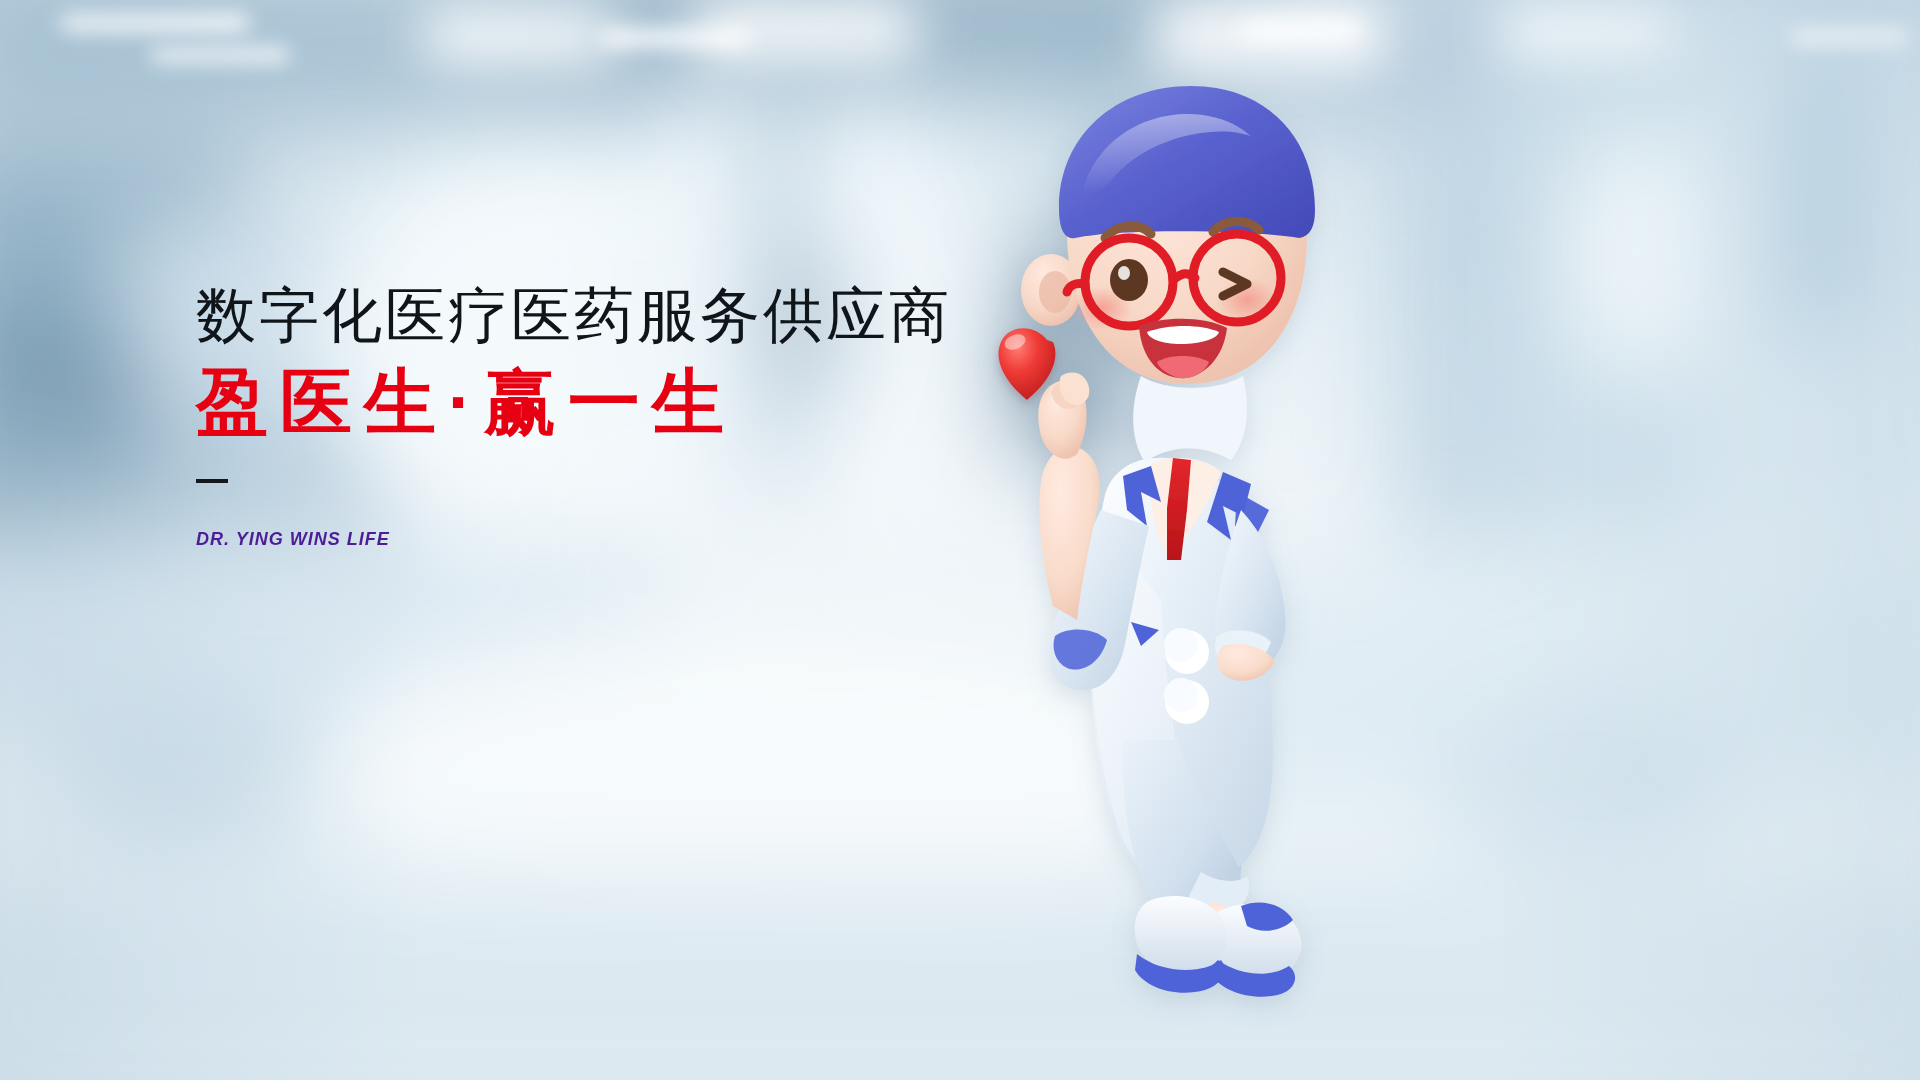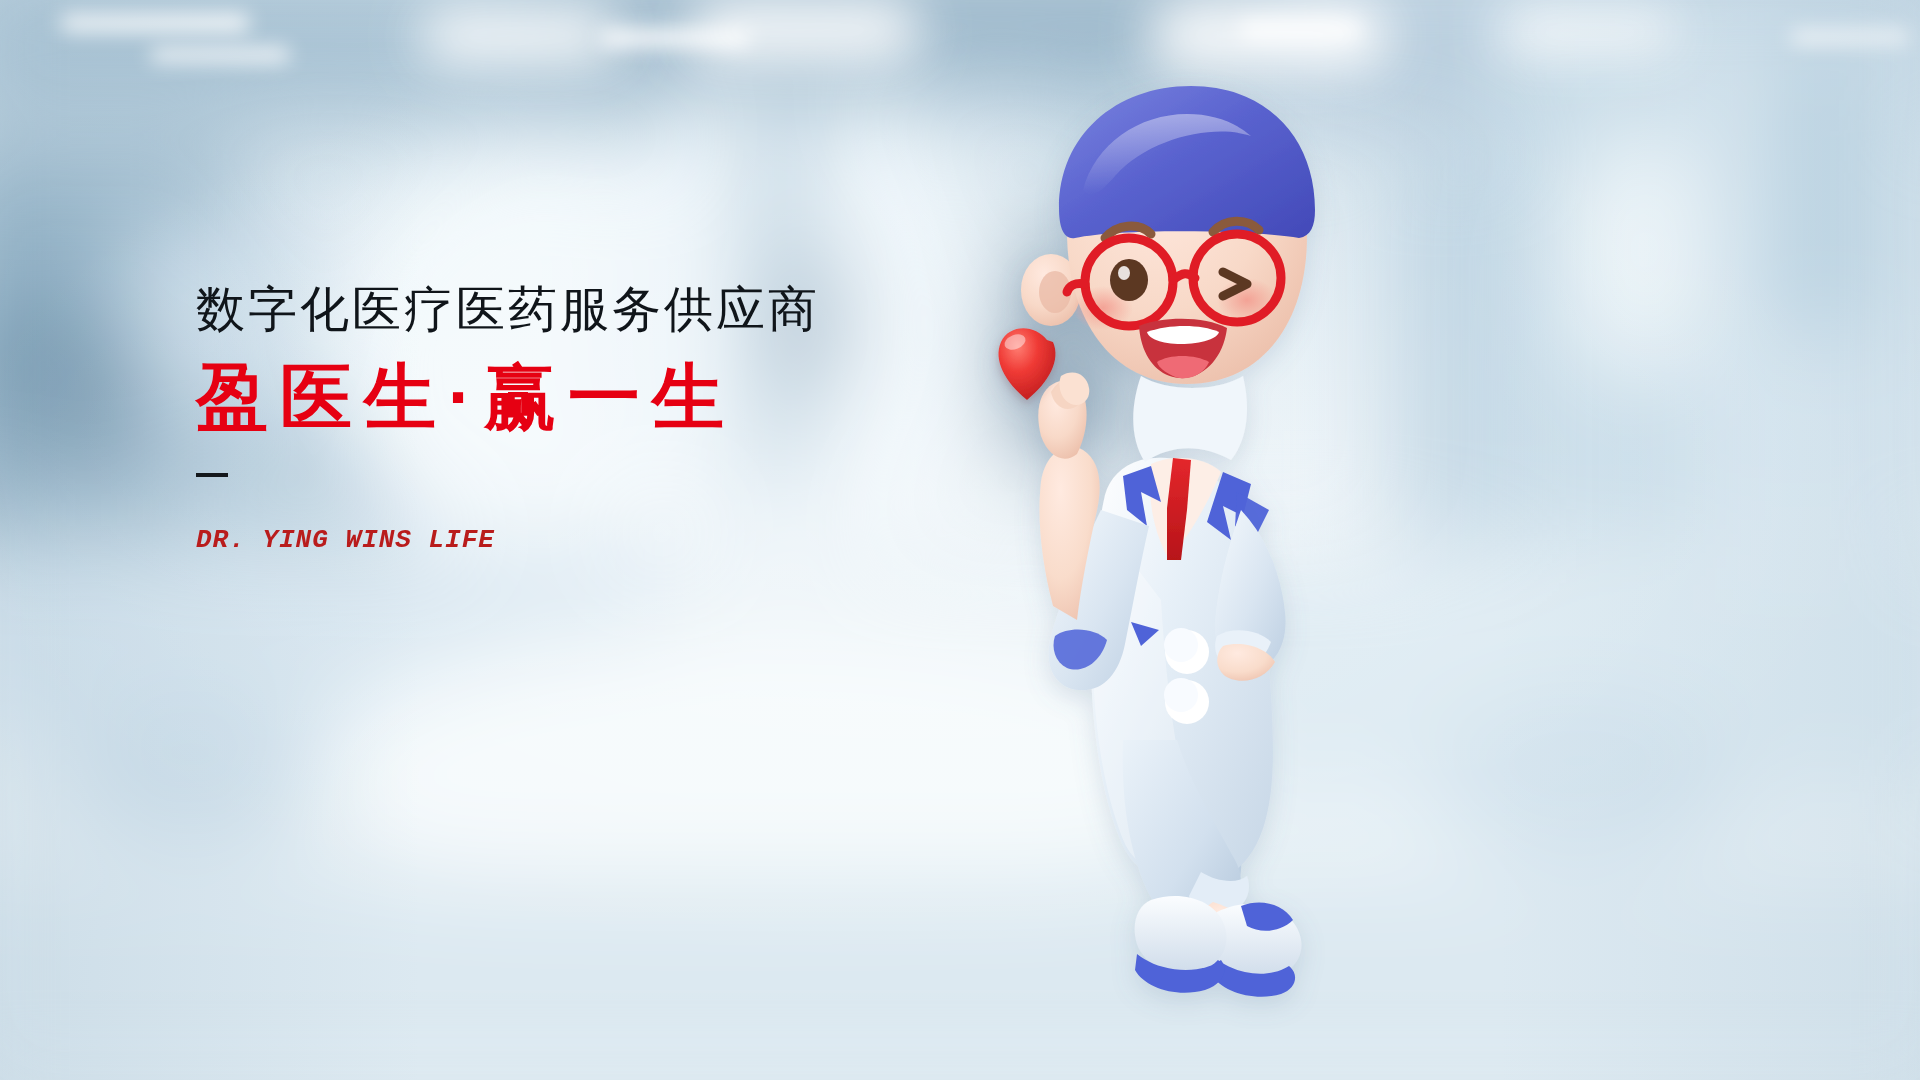--- a/index.html
+++ b/index.html
@@ -30,38 +30,38 @@
 
   .vign{
     position:absolute;inset:0;
     background:radial-gradient(ellipse 82% 72% at 48% 46%, rgba(255,255,255,.30) 0%, rgba(255,255,255,0) 62%),
                linear-gradient(90deg, rgba(150,180,200,.22) 0%, rgba(255,255,255,0) 22%, rgba(255,255,255,0) 78%, rgba(150,180,200,.18) 100%);
   }
 
   
   .copy{position:absolute;left:196px;top:283px;width:760px;}
   .headline-zh{
-    font-size:49px;letter-spacing:3px;color:#10151a;line-height:1.1;
+    font-size:60px;letter-spacing:3px;color:#10151a;line-height:1.1;
     font-family:"Liberation Sans","DejaVu Sans",sans-serif;font-weight:400;
     white-space:nowrap;
   }
   .headline-red{
-    margin-top:23px;
+    margin-top:16px;
     font-size:72px;letter-spacing:12px;line-height:1.05;font-weight:700;
     color:#e60012;white-space:nowrap;
     font-family:"Liberation Sans","DejaVu Sans",sans-serif;
   }
   .rule{
     margin-top:38px;width:32px;height:4px;background:#14181c;
   }
   .subs{margin-top:42px;}
   .sub-line{
-    font-size:26px;font-style:italic;font-weight:700;letter-spacing:1.0px;
-    color:#b91c1c;line-height:1.62;white-space:nowrap;
-    font-family:Liberation Mono, monospace;
+    font-size:18px;font-style:italic;font-weight:700;letter-spacing:1.0px;
+    color:#4c1d95;line-height:1.62;white-space:nowrap;
+    font-family:Liberation Sans, sans-serif;
   }
 
   
   #mascot{position:absolute;left:955px;top:40px;width:420px;height:1010px;}
   #mascot svg{display:block;width:100%;height:100%;overflow:visible;}
 </style>
 </head>
 <body>
 
 <div id="stage">

